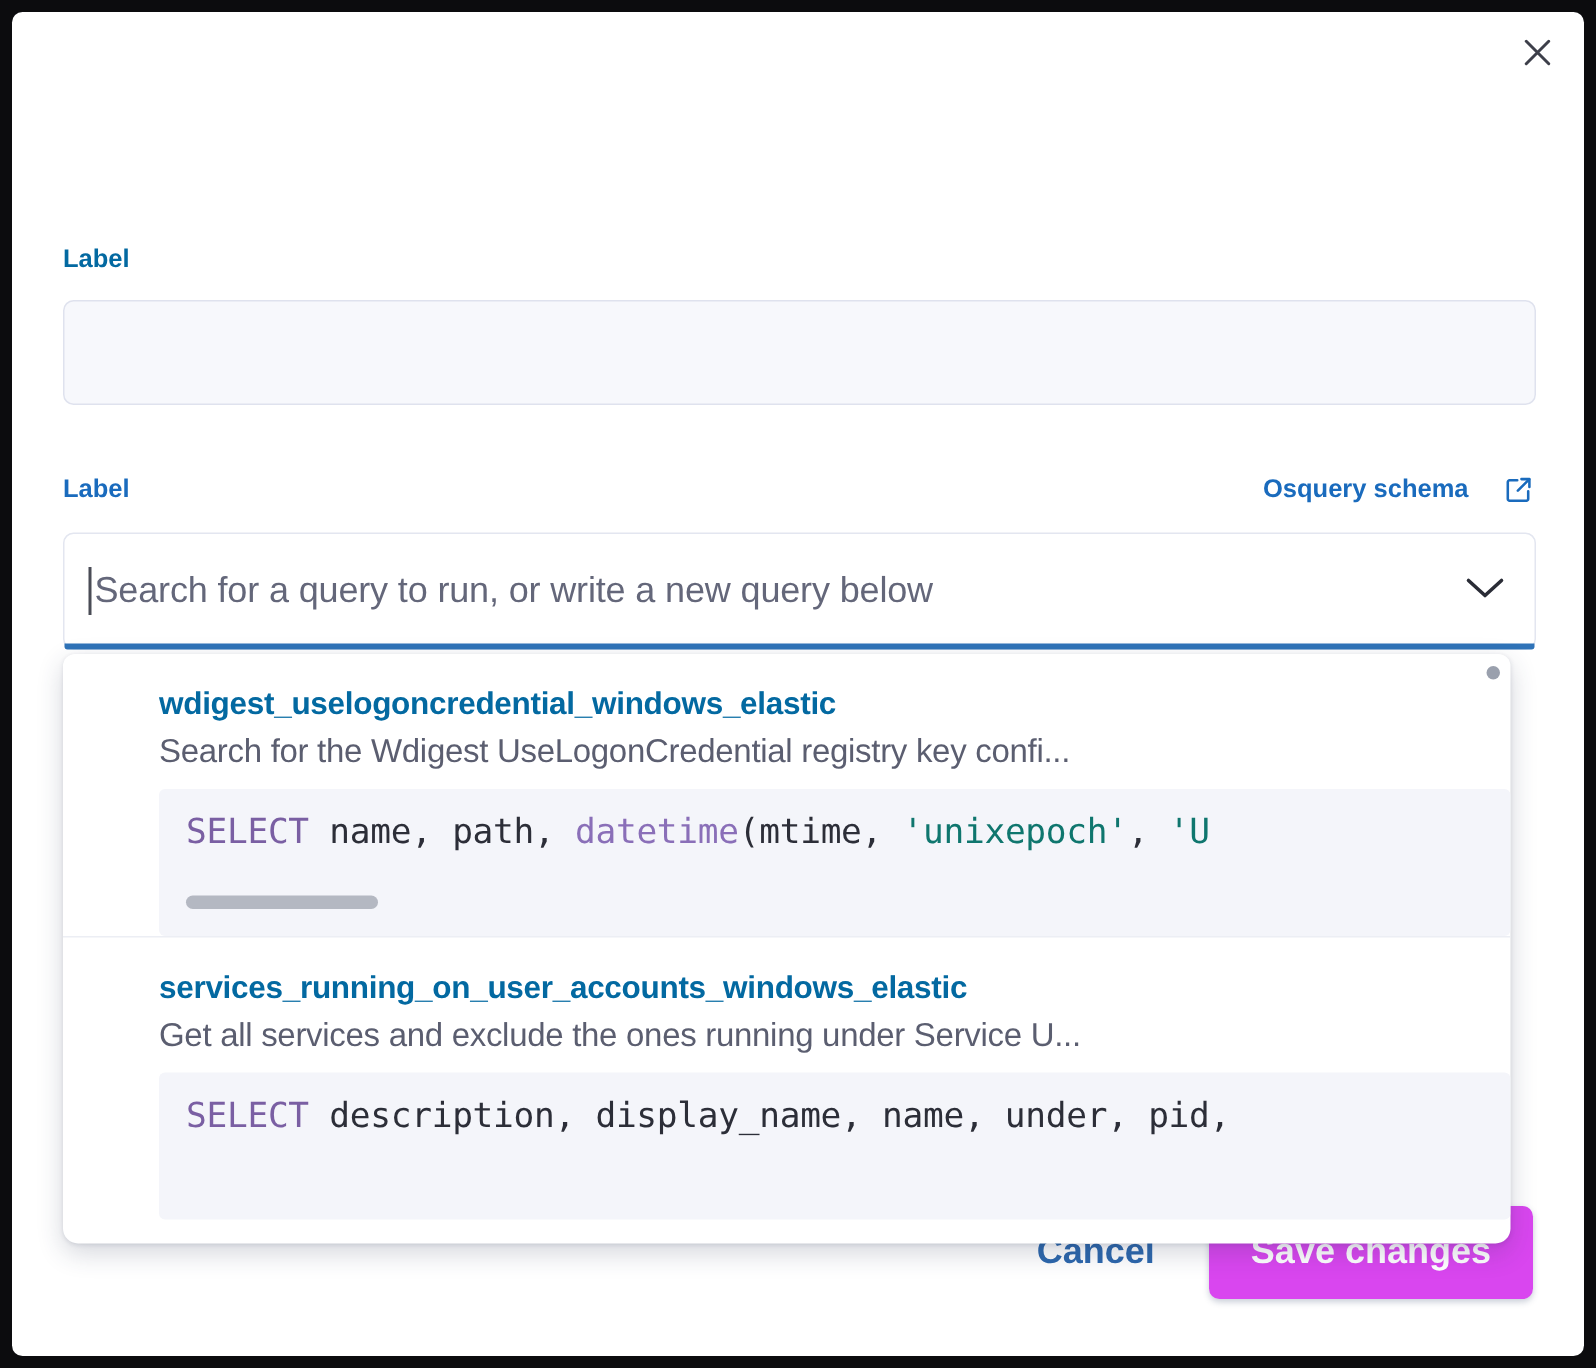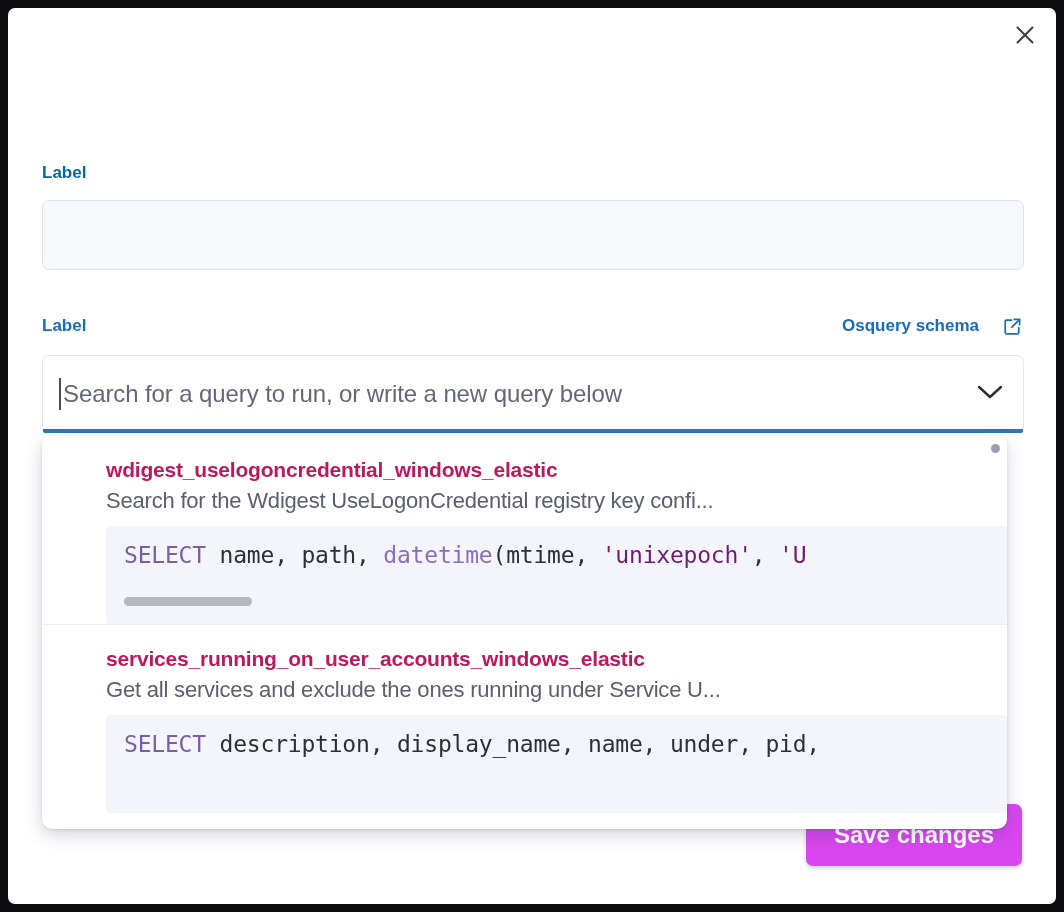--- a/index.html
+++ b/index.html
@@ -152,21 +152,21 @@
   }
   .dd-item {
     position: relative;
     padding: 22px 0 0 64px;
     cursor: pointer;
   }
   .dd-item + .dd-item { border-top: 1px solid #eceef4; }
   .dd-title {
     font-size: 21px;
     font-weight: 700;
-    color: #be185d;
+    color: #0369a1;
     letter-spacing: -0.2px;
     white-space: nowrap;
   }
   .dd-desc {
     margin-top: 6px;
     font-size: 22px;
     color: #5b5e70;
     letter-spacing: -0.2px;
     white-space: nowrap;
   }
@@ -182,21 +182,21 @@
   }
   .dd-code-line {
     font-family: "DejaVu Sans Mono", "Liberation Mono", monospace;
     font-size: 23px;
     color: #2c2e38;
     white-space: nowrap;
     letter-spacing: -0.2px;
   }
   .tok-kw  { color: #7a5fa3; }
   .tok-fn  { color: #8a6fb8; }
-  .tok-str { color: #701a75; }
+  .tok-str { color: #0f766e; }
   .code-scrollbar {
     position: absolute;
     left: 18px; bottom: 18px;
     width: 128px; height: 9px;
     border-radius: 5px;
     background: #b4b8c2;
   }
 
   
   #footer {
@@ -260,20 +260,21 @@
       <span id="caret"></span>
       <span id="combo-placeholder">Search for a query to run, or write a new query below</span>
       <span id="combo-chevron">
         <svg width="30" height="18" viewBox="0 0 30 18" aria-hidden="true">
           <path d="M4 4 L15 14 L26 4" fill="none" stroke="#2a2c36" stroke-width="2.4" stroke-linecap="round" stroke-linejoin="round"></path>
         </svg>
       </span>
     </div>
 
     <div id="footer">
+      <button id="cancel-btn">Cancel</button>
       <button id="save-btn">Save changes</button>
     </div>
 
     <div id="dropdown">
       <div id="dd-scroll-dot"></div>
       <div id="dd-list">
           <div class="dd-item">
             <div class="dd-title">wdigest_uselogoncredential_windows_elastic</div>
             <div class="dd-desc">Search for the Wdigest UseLogonCredential registry key confi...</div>
             <div class="dd-code">

